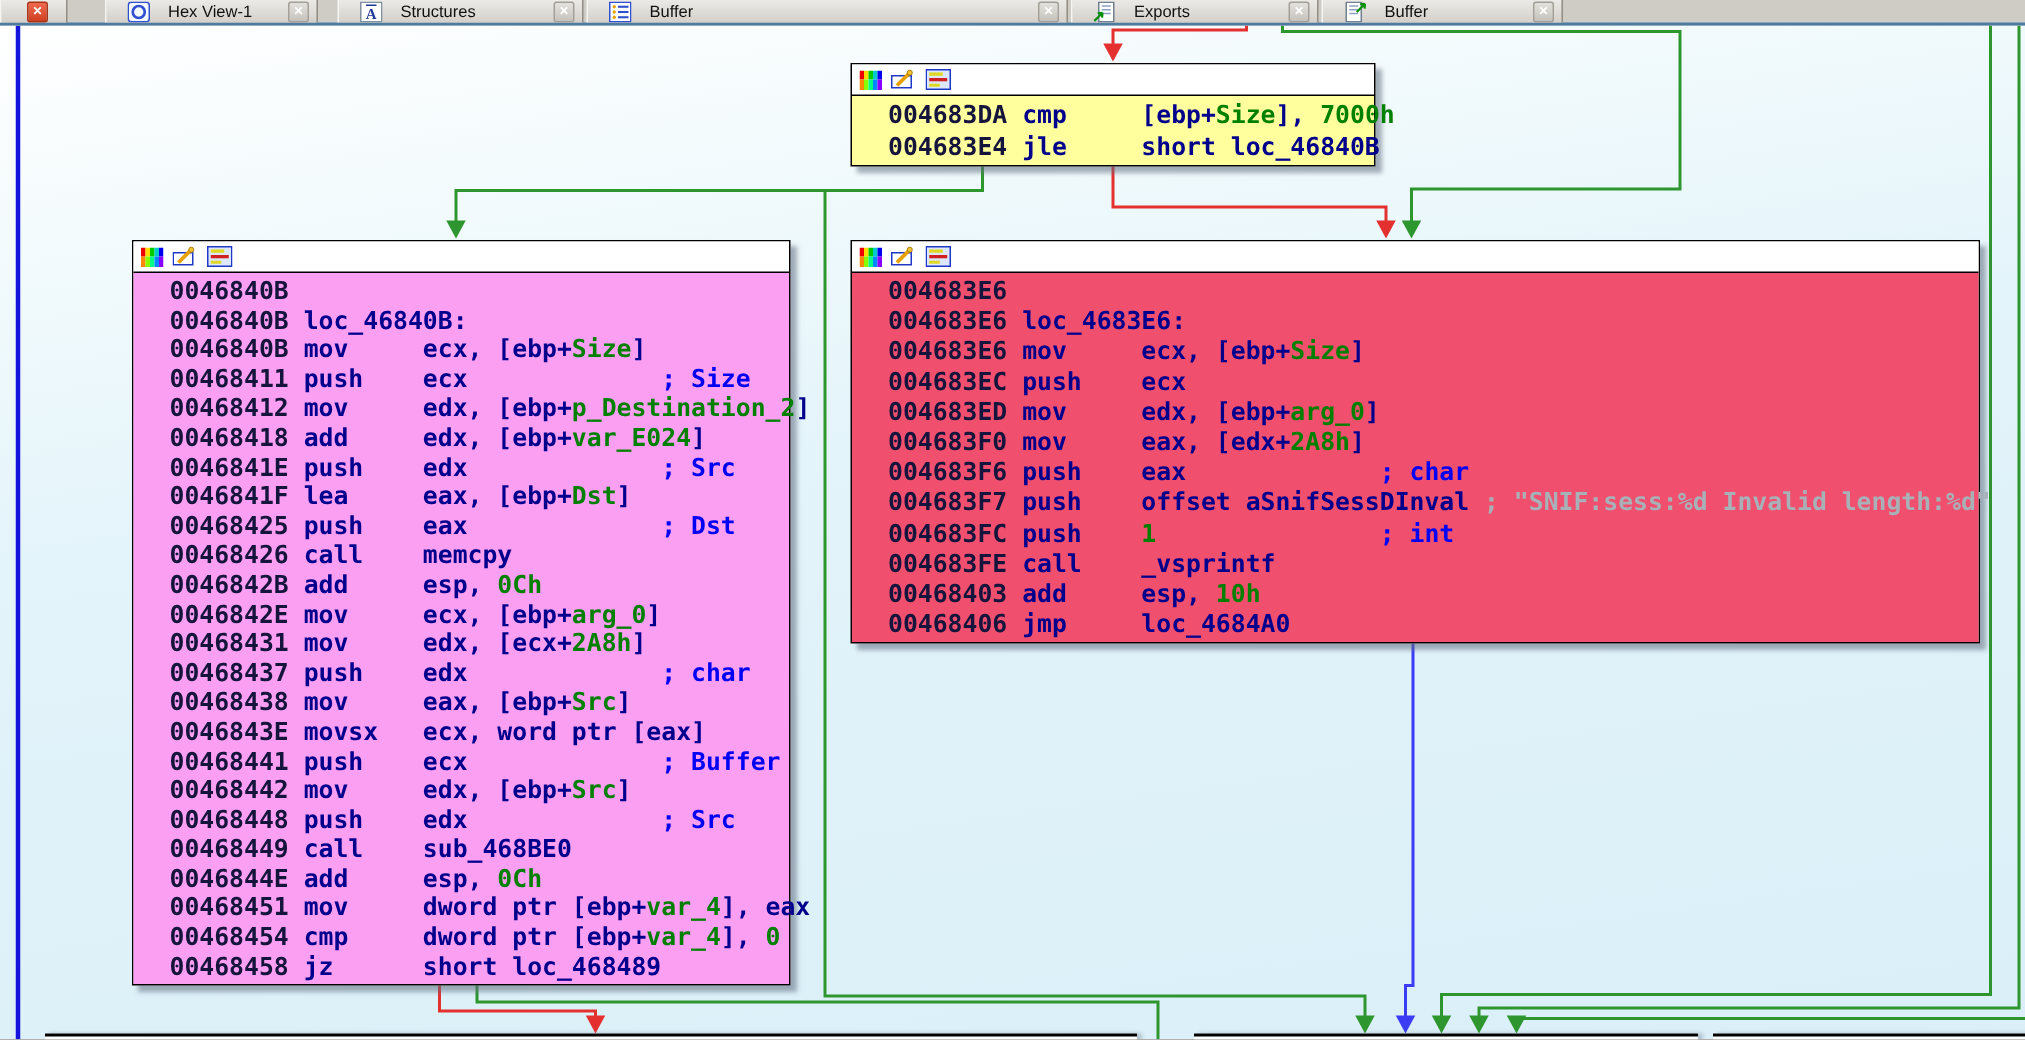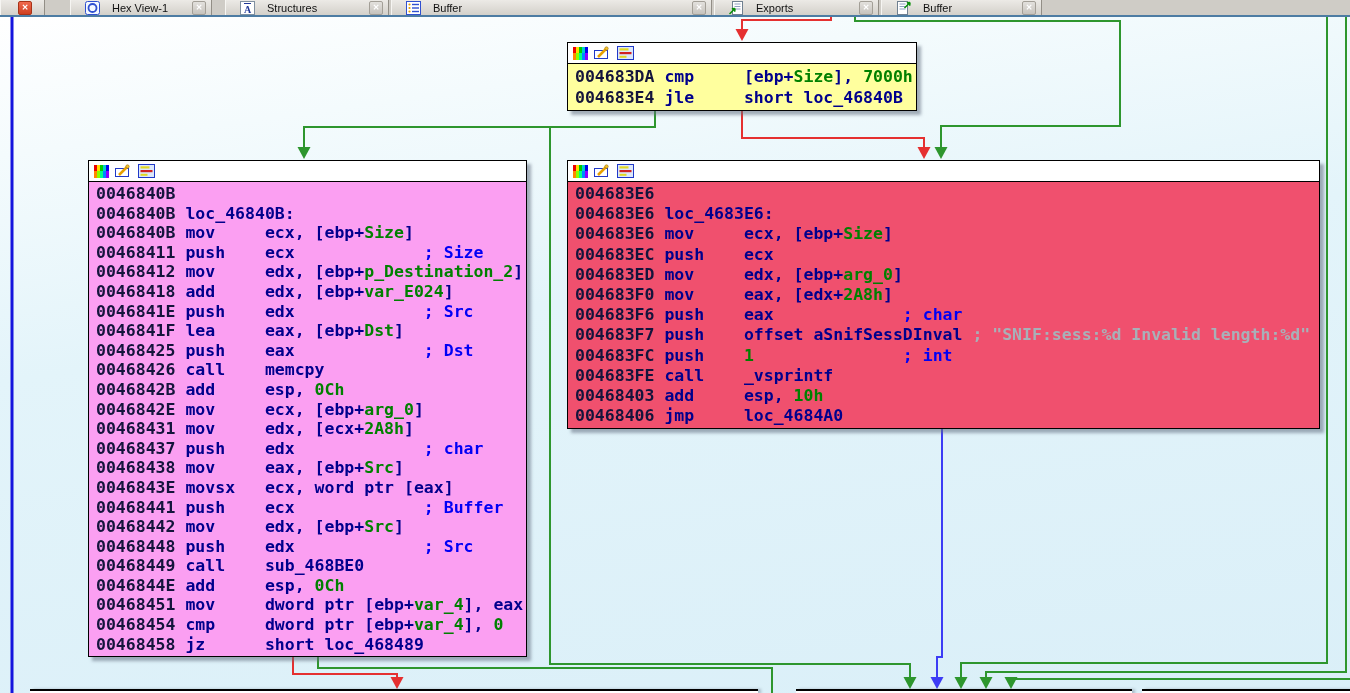--- a/index.html
+++ b/index.html
@@ -23,21 +23,21 @@
     background:linear-gradient(172deg,#ffffff 0%,#f4fbfd 16%,#e3f4fa 42%,#daeff8 100%);}
   #edges{position:absolute;left:0;top:0;width:1350px;height:693px;z-index:1;}
   #blocks{position:absolute;left:0;top:0;width:1350px;height:693px;z-index:2;}
   
   .block{position:absolute;border:1px solid #000;background:#fff;
     box-shadow:4px 4px 3px rgba(96,110,128,0.55);}
   .btitle{height:20px;background:#ffffff;border-bottom:1px solid #000;
     display:flex;align-items:center;padding-left:5px;}
   .bicon{display:inline-flex;margin-right:6px;cursor:pointer;}
   .bbody{font-family:"DejaVu Sans Mono",monospace;font-weight:bold;font-size:16.5px;
-    padding:2px 0 2px 7px;white-space:pre;}
+    padding:2px 0 2px 24px;white-space:pre;}
   .row{white-space:pre;}
   .stub{position:absolute;height:3px;border-top:2px solid #000;background:#fff;
     box-shadow:3px 0 3px rgba(96,110,128,0.4);}
 </style>
 </head>
 <body>
 
 <div id="screen">
   <div id="tabbar">
       <div class="tab" style="left: 0px; width: 45px;">

